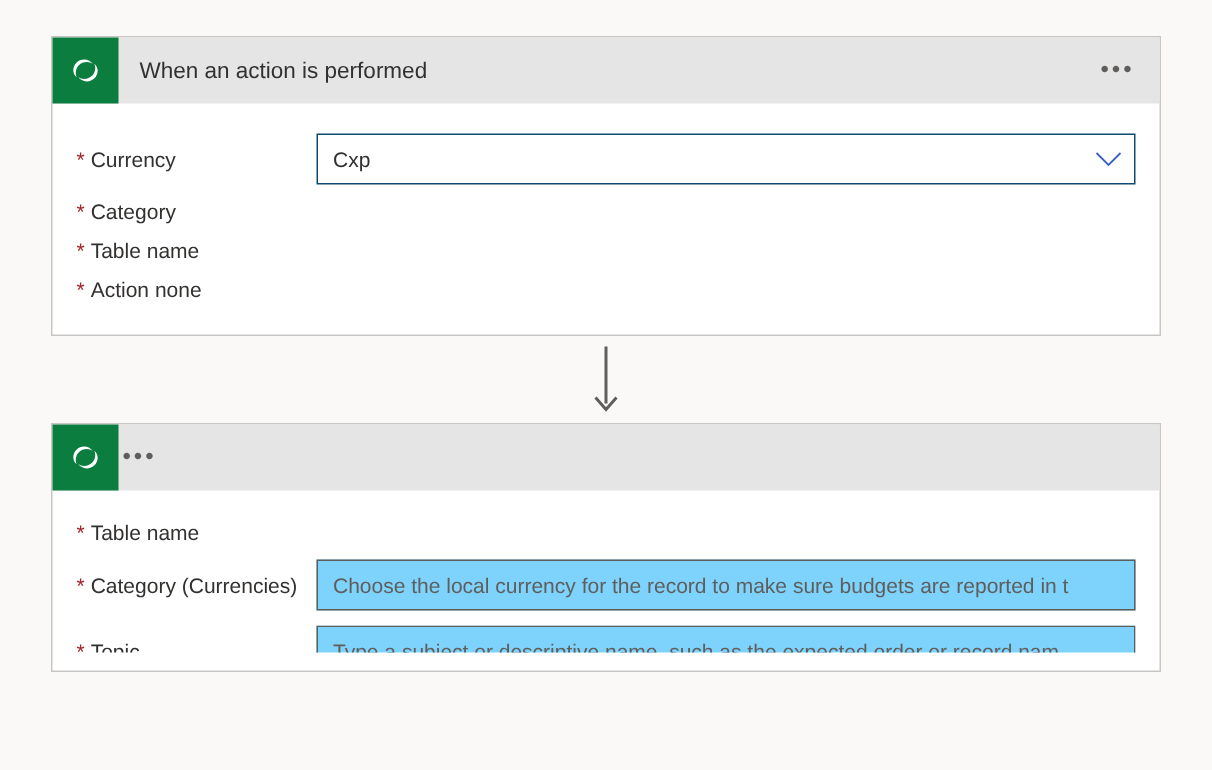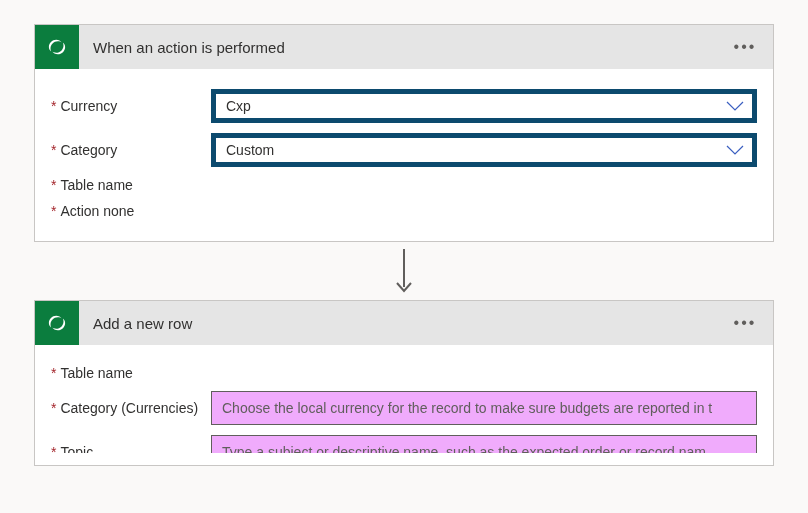--- a/index.html
+++ b/index.html
@@ -66,42 +66,42 @@
     align-items: center;
     font-size: 14px;
     color: #323130;
   }
   .req { color: #a4262c; margin-right: 4px; }
   .field-cell { flex: 1; }
   .select-box {
     position: relative;
     width: 100%;
     height: 34px;
-    border: 5px solid #0c4a6e;
+    border: 1px solid #0c4a6e;
     background: #ffffff;
     display: flex;
     align-items: center;
     padding: 0 36px 0 10px;
     font-size: 14px;
     color: #323130;
     cursor: pointer;
   }
   .select-box .chevron {
     position: absolute;
     right: 8px;
     top: 50%;
     transform: translateY(-50%);
     pointer-events: none;
   }
   .chevron svg { display:block; }
   .text-box {
     width: 100%;
     height: 34px;
     border: 1px solid #605e5c;
-    background: #f0abfc;
+    background: #7dd3fc;
     display: flex;
     align-items: center;
     padding: 0 10px;
     font-size: 14px;
     color: #605e5c;
     white-space: nowrap;
     overflow: hidden;
   }
   .connector {
     display: flex;
@@ -152,30 +152,20 @@
             </span>
           </div>
         </div>
       </div>
 
       <div class="form-row">
         <div class="label-cell">
           <span class="req">*</span>
           <span>Category</span>
         </div>
-        <div class="field-cell">
-          <div class="select-box">
-            <span>Custom</span>
-            <span class="chevron">
-              <svg width="18" height="12" viewBox="0 0 18 12">
-                  <path d="M1 2 L9 10 L17 2" stroke="#3b5fc0" stroke-width="1.2" fill="none"></path>
-                </svg>
-            </span>
-          </div>
-        </div>
       </div>
 
       <div class="form-row">
         <div class="label-cell">
           <span class="req">*</span>
           <span>Table name</span>
         </div>
       </div>
 
       <div class="form-row">
@@ -198,21 +188,20 @@
   </div>
 
   <div class="card">
     <div class="card-header">
       <div class="brand-tile">
         <svg viewBox="0 0 32 32" fill="none">
           <path d="M6 16c0-5 4-9 9-9 3 0 5.5 1.5 7 3.8C20.8 9.6 19 9 17 9c-5 0-9 4-9 9 0 1.3.3 2.5.8 3.6C7 20 6 18.1 6 16z" fill="#ffffff"></path>
           <path d="M26 16c0 5-4 9-9 9-3 0-5.5-1.5-7-3.8 1.2 1.2 3 1.8 5 1.8 5 0 9-4 9-9 0-1.3-.3-2.5-.8-3.6C25 12 26 13.9 26 16z" fill="#ffffff"></path>
         </svg>
       </div>
-      <div class="card-title">Add a new row</div>
       <div class="more-btn">
         <span>•••</span>
       </div>
     </div>
     <div class="card-body">
 
       <div class="form-row">
         <div class="label-cell">
           <span class="req">*</span>
           <span>Table name</span>

